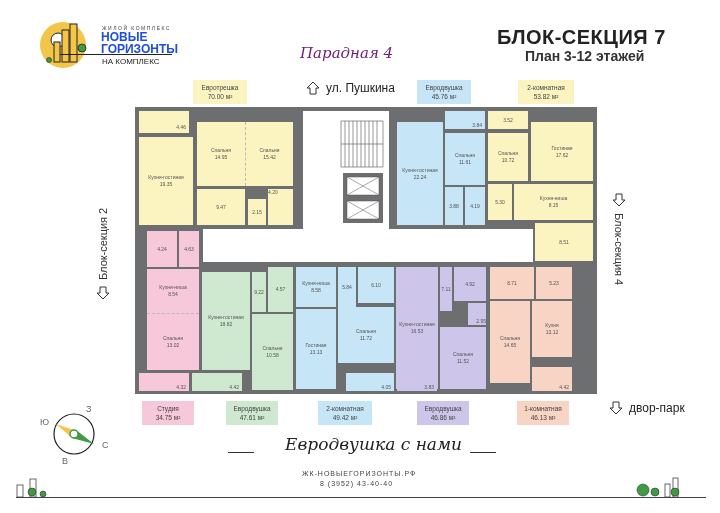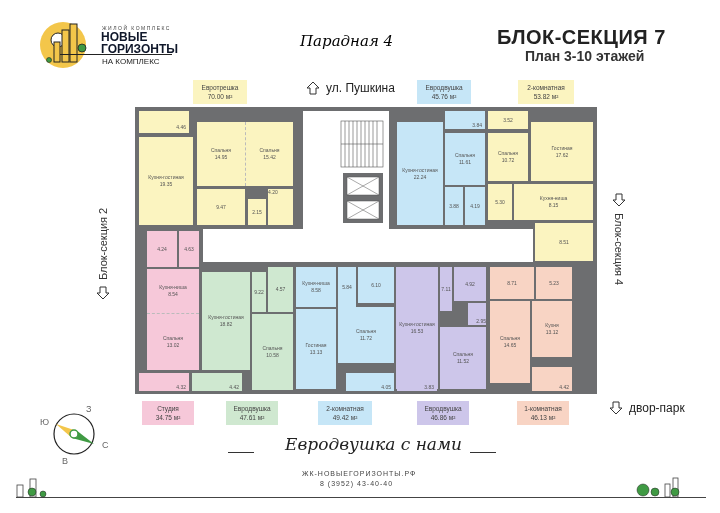--- a/index.html
+++ b/index.html
@@ -1,24 +1,24 @@
 <!DOCTYPE html>
 <html><head>
 <meta charset="utf-8">
 <style>
   html,body{margin:0;padding:0;background:#fff;}
   body{width:720px;height:513px;position:relative;overflow:hidden;font-family:"Liberation Sans",sans-serif;color:#222;}
   .abs{position:absolute;}
   
   .logo-circle{left:40px;top:22px;width:46px;height:46px;border-radius:50%;background:#f3c64a;}
   .logo-small{left:102px;top:25px;font-size:5px;letter-spacing:1.5px;color:#444;}
-  .logo-title{left:101px;top:31px;font-size:12px;font-weight:bold;line-height:12px;color:#0f172a;}
+  .logo-title{left:101px;top:31px;font-size:12px;font-weight:bold;line-height:12px;color:#1d4ed8;}
   .logo-line{left:60px;top:54px;width:112px;height:1px;background:#222;}
   .logo-sub{left:102px;top:57px;font-size:8px;color:#222;}
-  .entrance{left:300px;top:32px;font-family:"DejaVu Serif",serif;font-style:italic;font-size:15px;color:#000000;}
+  .entrance{left:300px;top:44px;font-family:"DejaVu Serif",serif;font-style:italic;font-size:15px;color:#701a75;}
   .block-title{left:497px;top:26px;font-size:20px;font-weight:bold;color:#222;letter-spacing:0.5px;}
   .block-sub{left:525px;top:48px;font-size:14px;font-weight:bold;color:#333;}
   
   .apt-label{font-size:6.5px;text-align:center;line-height:9px;color:#444;display:flex;flex-direction:column;justify-content:center;}
   .street{font-size:12px;color:#222;display:flex;align-items:center;gap:6px;}
   .arrow{width:14px;height:14px;}
   .side{font-size:11px;color:#333;white-space:nowrap;}
   
   .wall{background:#6d6e70;}
   .room{position:absolute;font-size:5px;color:#555;display:flex;flex-direction:column;align-items:center;justify-content:center;text-align:center;line-height:7px;}
@@ -43,21 +43,21 @@
 <div class="abs logo-small">ЖИЛОЙ КОМПЛЕКС</div>
 <div class="abs logo-title">
   <div>НОВЫЕ</div>
   <div>ГОРИЗОНТЫ</div>
 </div>
 <div class="abs logo-line"></div>
 <div class="abs logo-sub">НА КОМПЛЕКС</div>
 
 <div class="abs entrance">Парадная 4</div>
 <div class="abs block-title">БЛОК-СЕКЦИЯ 7</div>
-<div class="abs block-sub">План 3-10 этажей</div>
+<div class="abs block-sub">План 3-12 этажей</div>
 
 <div class="abs apt-label" style="left:193px;top:80px;width:54px;height:24px;background:#fbf4c0;">
   <span>Евротрешка</span>
   <span>70.00 м²</span>
 </div>
 <div class="abs street" style="left:306px;top:81px;">
   <svg class="arrow" viewBox="0 0 14 14">
       <path d="M7 1 L13 7 L10 7 L10 13 L4 13 L4 7 L1 7 Z" fill="none" stroke="#333" stroke-width="1"></path>
     </svg>
   <span>ул. Пушкина</span>

